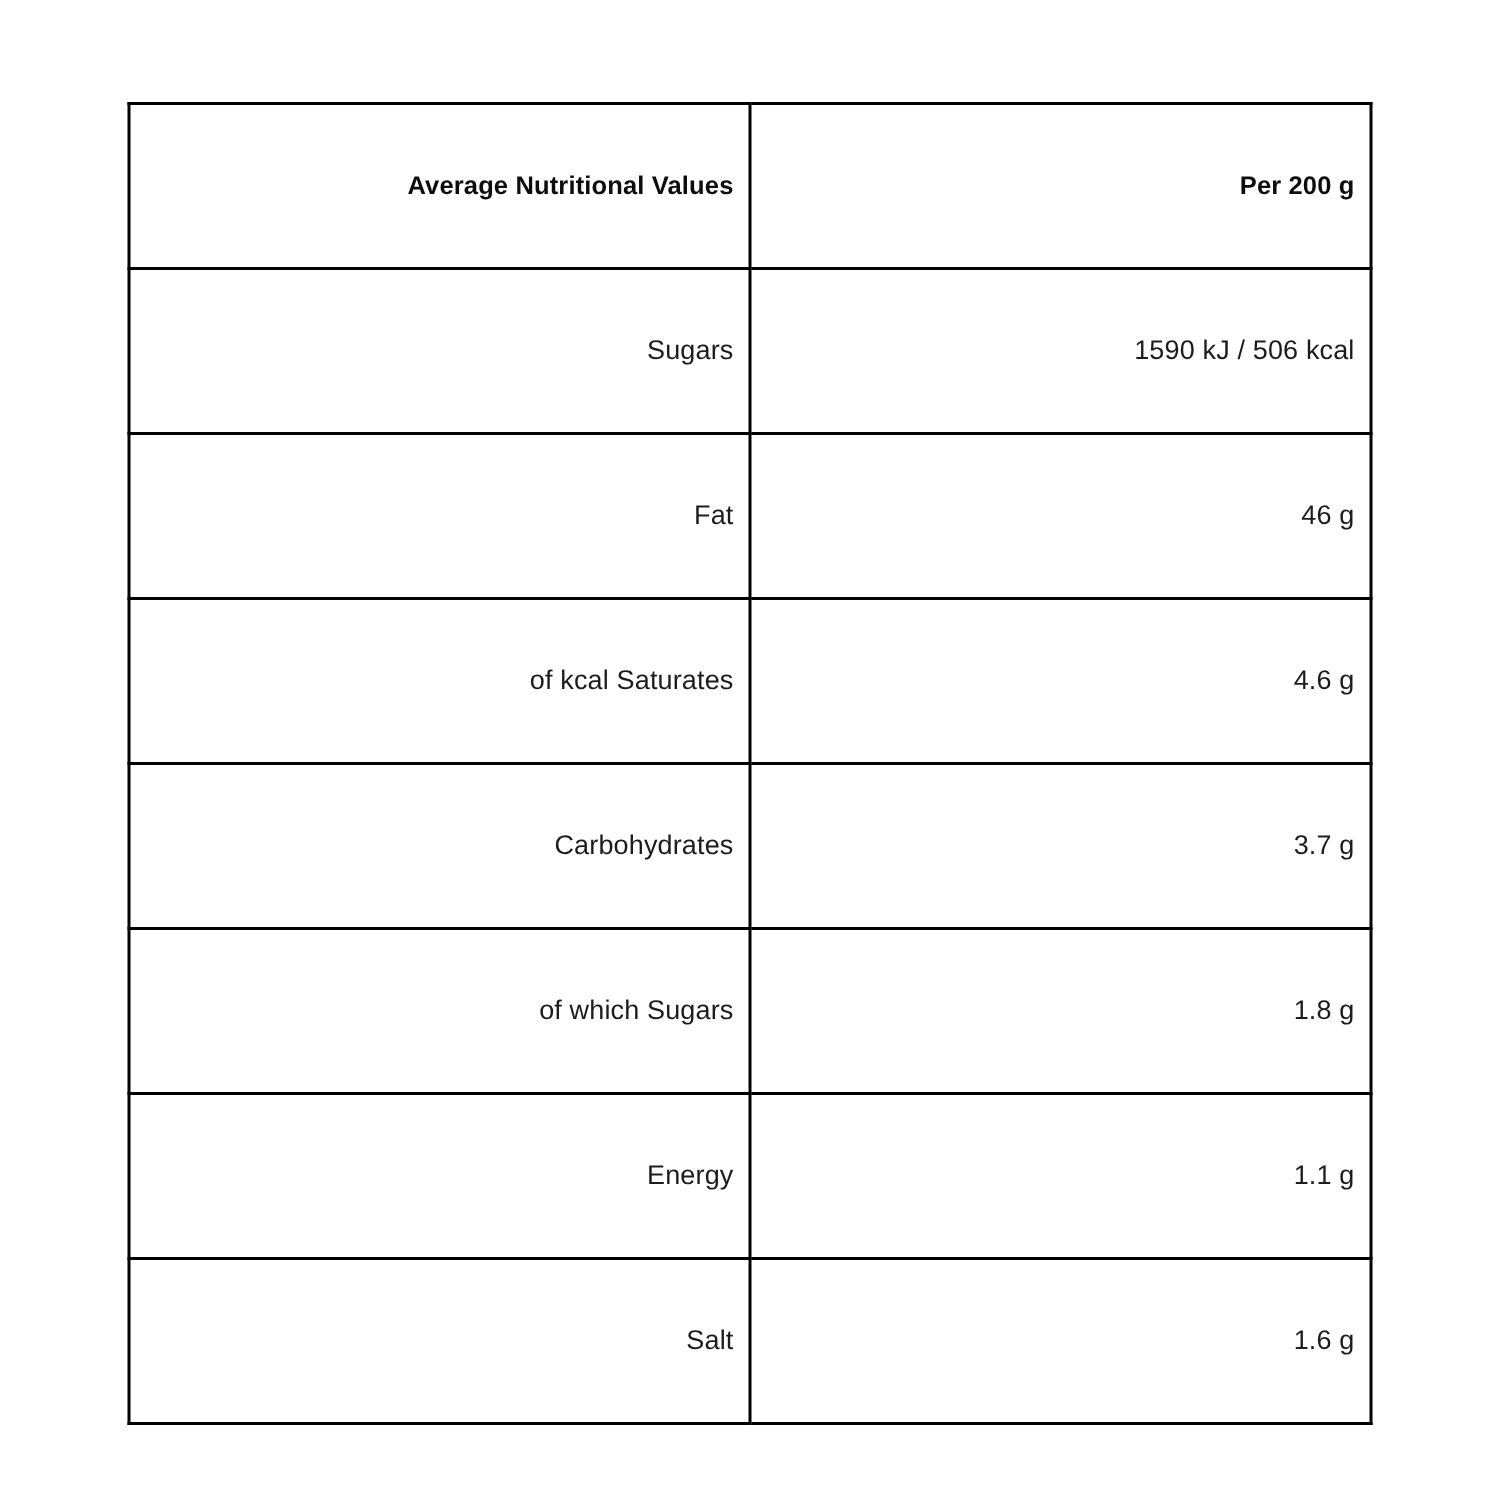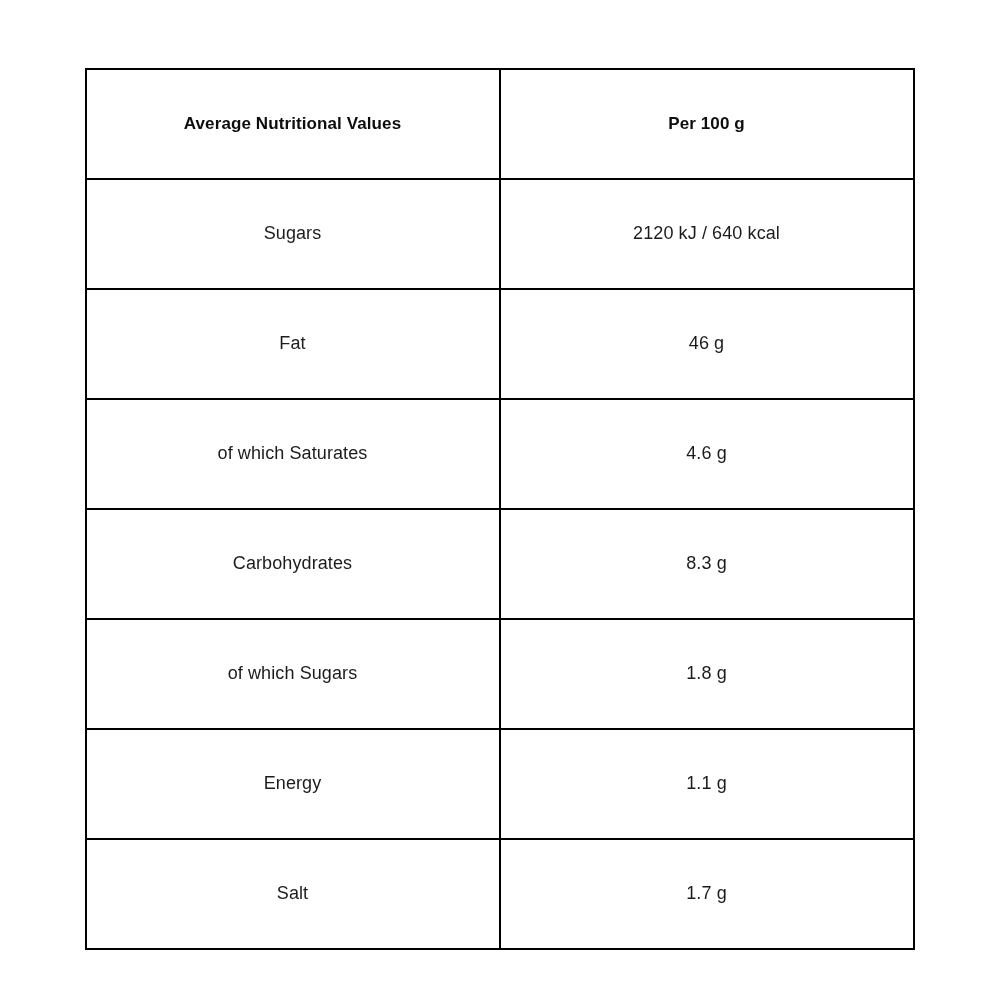--- a/index.html
+++ b/index.html
@@ -24,67 +24,67 @@
     table-layout: fixed;
     background: #ffffff;
   }
   .nutrition-table th,
   .nutrition-table td {
     border: 2px solid #000000;
     width: 50%;
     height: 108px;
     padding: 0 10px 0 9px;
     vertical-align: middle;
-    text-align: center;
+    text-align: right;
     font-size: 18px;
     line-height: 1.2;
     color: #1c1c1c;
     letter-spacing: 0.1px;
     white-space: nowrap;
     overflow: hidden;
   }
   .nutrition-table th {
     font-weight: 700;
     font-size: 17px;
     color: #0d0d0d;
   }
 </style>
 </head>
 <body>
 
 <table class="nutrition-table">
   <thead>
     <tr>
       <th>Average Nutritional Values</th>
-      <th>Per 100 g</th>
+      <th>Per 200 g</th>
     </tr>
   </thead>
   <tbody>
     <tr>
       <td>Sugars</td>
-      <td>2120 kJ / 640 kcal</td>
+      <td>1590 kJ / 506 kcal</td>
     </tr>
     <tr>
       <td>Fat</td>
       <td>46 g</td>
     </tr>
     <tr>
-      <td>of which Saturates</td>
+      <td>of kcal Saturates</td>
       <td>4.6 g</td>
     </tr>
     <tr>
       <td>Carbohydrates</td>
-      <td>8.3 g</td>
+      <td>3.7 g</td>
     </tr>
     <tr>
       <td>of which Sugars</td>
       <td>1.8 g</td>
     </tr>
     <tr>
       <td>Energy</td>
       <td>1.1 g</td>
     </tr>
     <tr>
       <td>Salt</td>
-      <td>1.7 g</td>
+      <td>1.6 g</td>
     </tr>
   </tbody>
 </table>
 
 </body></html>

